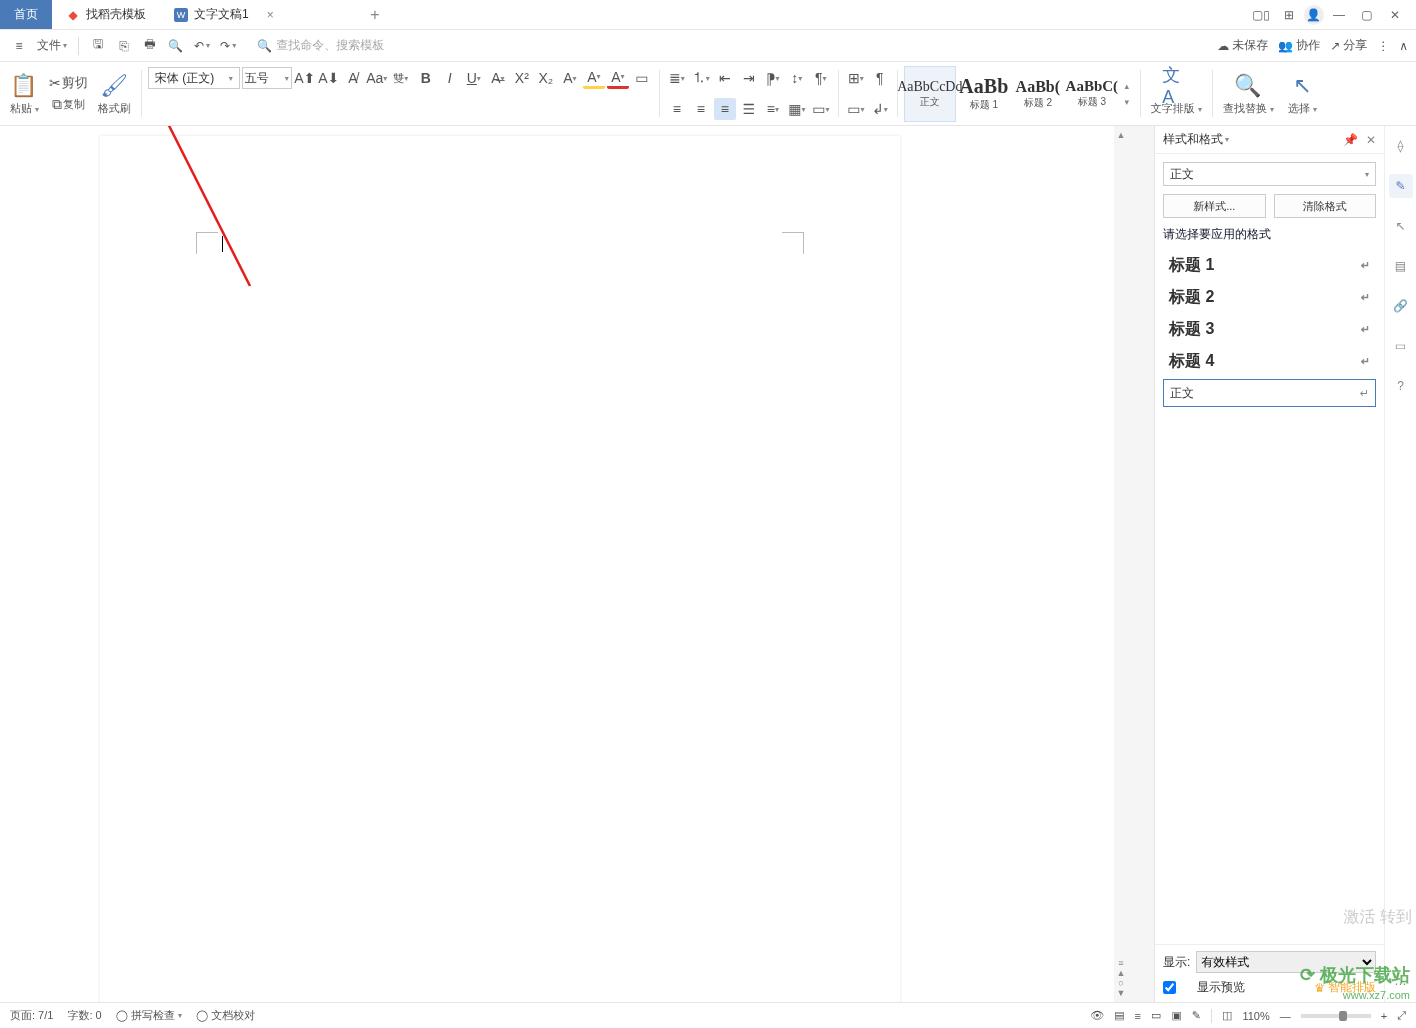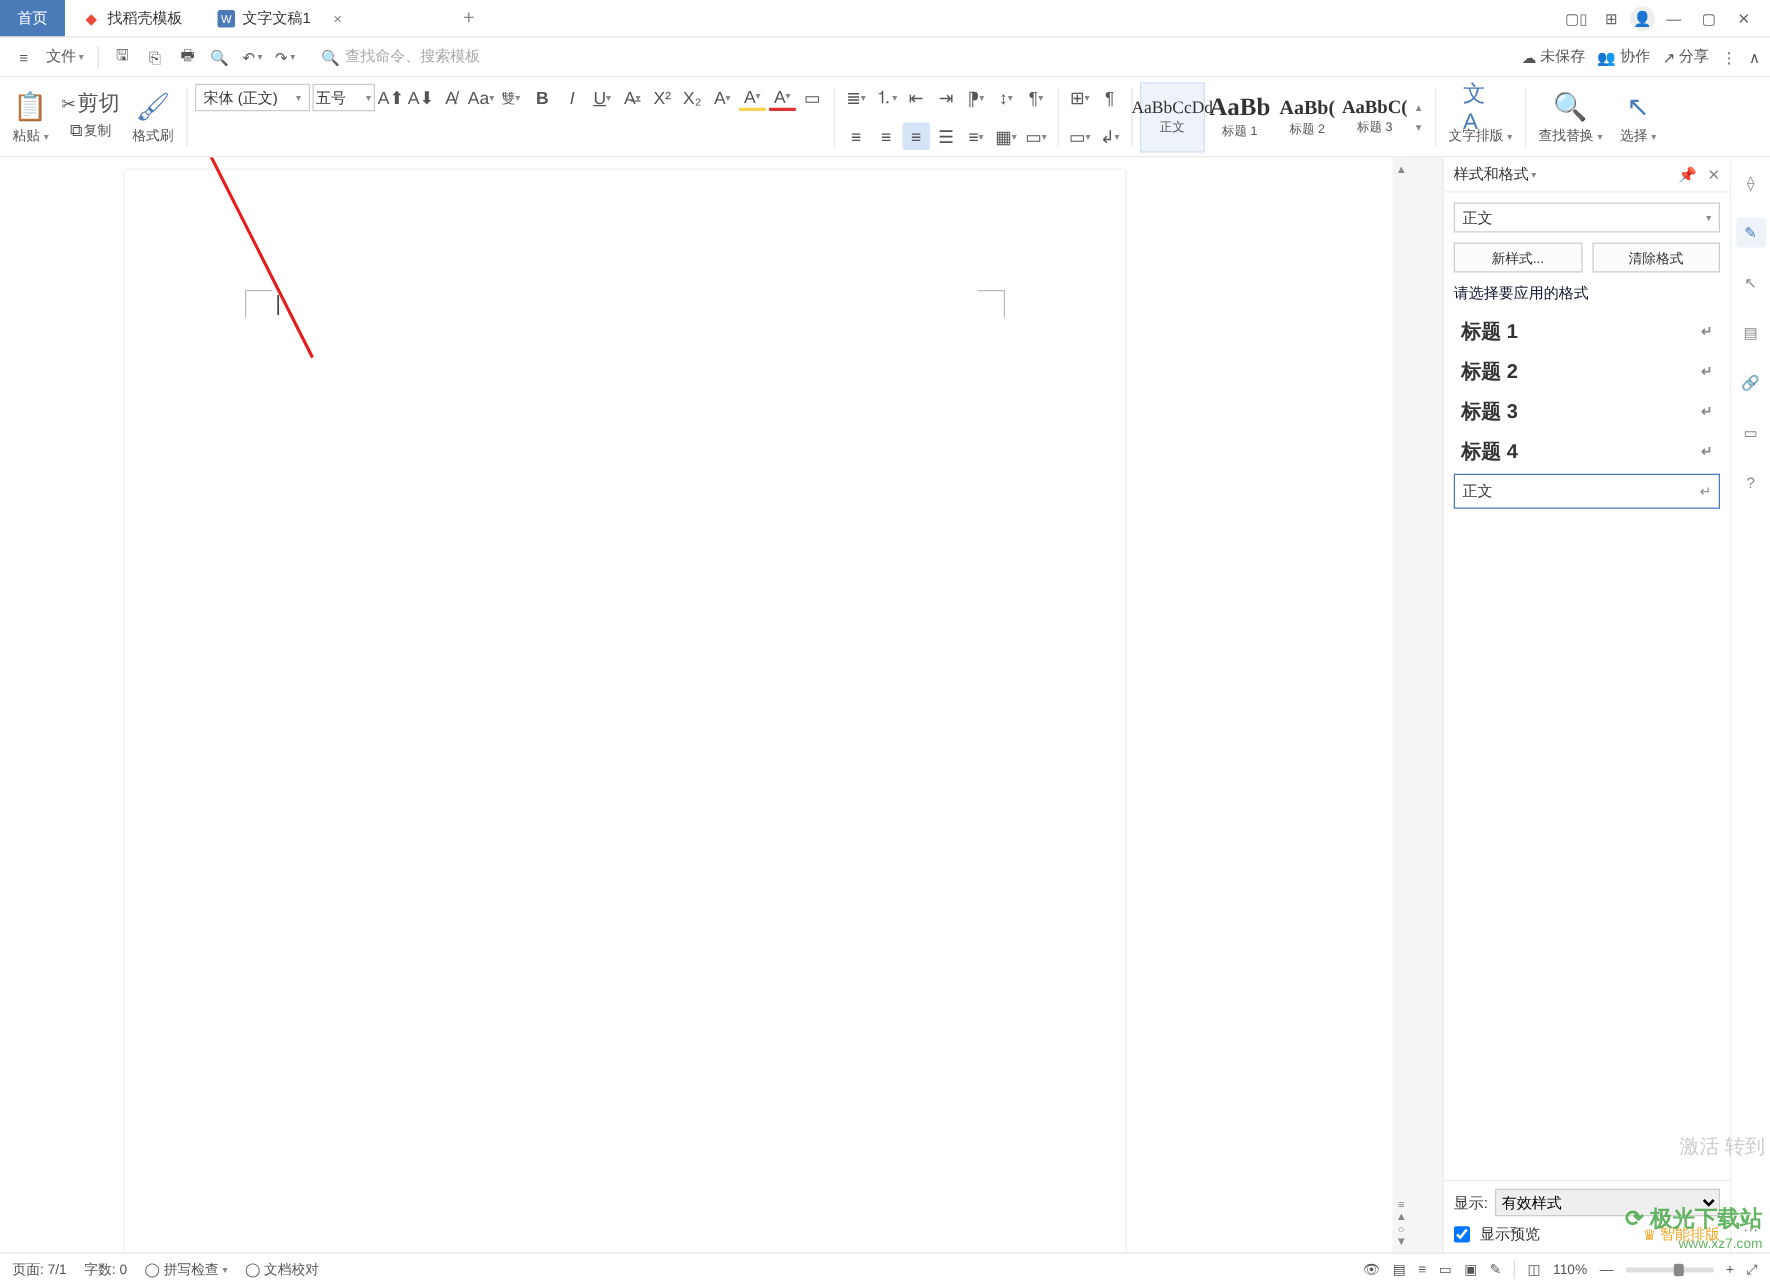--- a/index.html
+++ b/index.html
@@ -75,21 +75,21 @@
 .sp-hint { font-size: 12px; color: #0f172a; }
 .style-list { display: flex; flex-direction: column; gap: 4px; }
 .sl-item { height: 28px; display: flex; align-items: center; padding: 0 6px; cursor: pointer; }
 .sl-item.h { font-family: SimSun, serif; font-weight: bold; font-size: 16px; }
 .sl-item .ret { margin-left: auto; font-size: 11px; color: #888; }
 .sl-item.para { font-size: 12px; }
 .sl-item.sel { border: 1px solid #4a7ab8; }
 .sp-foot { border-top: 1px solid #eee; padding: 6px 8px; font-size: 12px; display: flex; flex-direction: column; gap: 6px; }
 .disp-sel { display: flex; align-items: center; gap: 6px; }
 .disp-sel select { flex: 1; border: 1px solid #ccc; height: 22px; font-size: 12px; }
-.chk { display: flex; align-items: center; gap: 8px; }
+.chk { display: flex; align-items: center; gap: 21px; }
 .smart { margin-left: auto; color: #f5a623; display: flex; align-items: center; gap: 3px; }
 .crown { color: #f5a623; }
 
 
 .icon-strip { width: 32px; background: #fff; border-left: 1px solid #eee; display: flex; flex-direction: column; align-items: center; padding-top: 8px; gap: 16px; }
 .is-btn { width: 24px; height: 24px; display: flex; align-items: center; justify-content: center; color: #888; cursor: pointer; }
 .is-btn.active { color: #4a7ab8; background: #eef3fa; border-radius: 3px; }
 
 
 .statusbar { position: absolute; bottom: 0; left: 0; right: 0; height: 26px; background: #fff; border-top: 1px solid #e5e5e5; display: flex; align-items: center; padding: 0 10px; font-size: 11px; color: #555; gap: 14px; }
@@ -169,21 +169,21 @@
 
   <div class="rgroup">
     <div style="display:flex;gap:2px;align-items:flex-start">
       <div class="rbig">
         <div class="ico">📋</div>
         <div class="rlabel"><span>粘贴</span> <span class="caret-sm">▾</span></div>
       </div>
       <div style="display:flex;flex-direction:column;gap:0">
         <div class="small-btn wd">
             <span>✂</span>
-            <span style="font-size:17px">剪切</span>
+            <span style="font-size:13px">剪切</span>
           </div>
         <div class="small-btn wd">
             <span>⧉</span>
             <span style="font-size:11px">复制</span>
           </div>
       </div>
       <div class="rbig">
         <div class="ico">🖌</div>
         <div class="rlabel">格式刷</div>
       </div>

